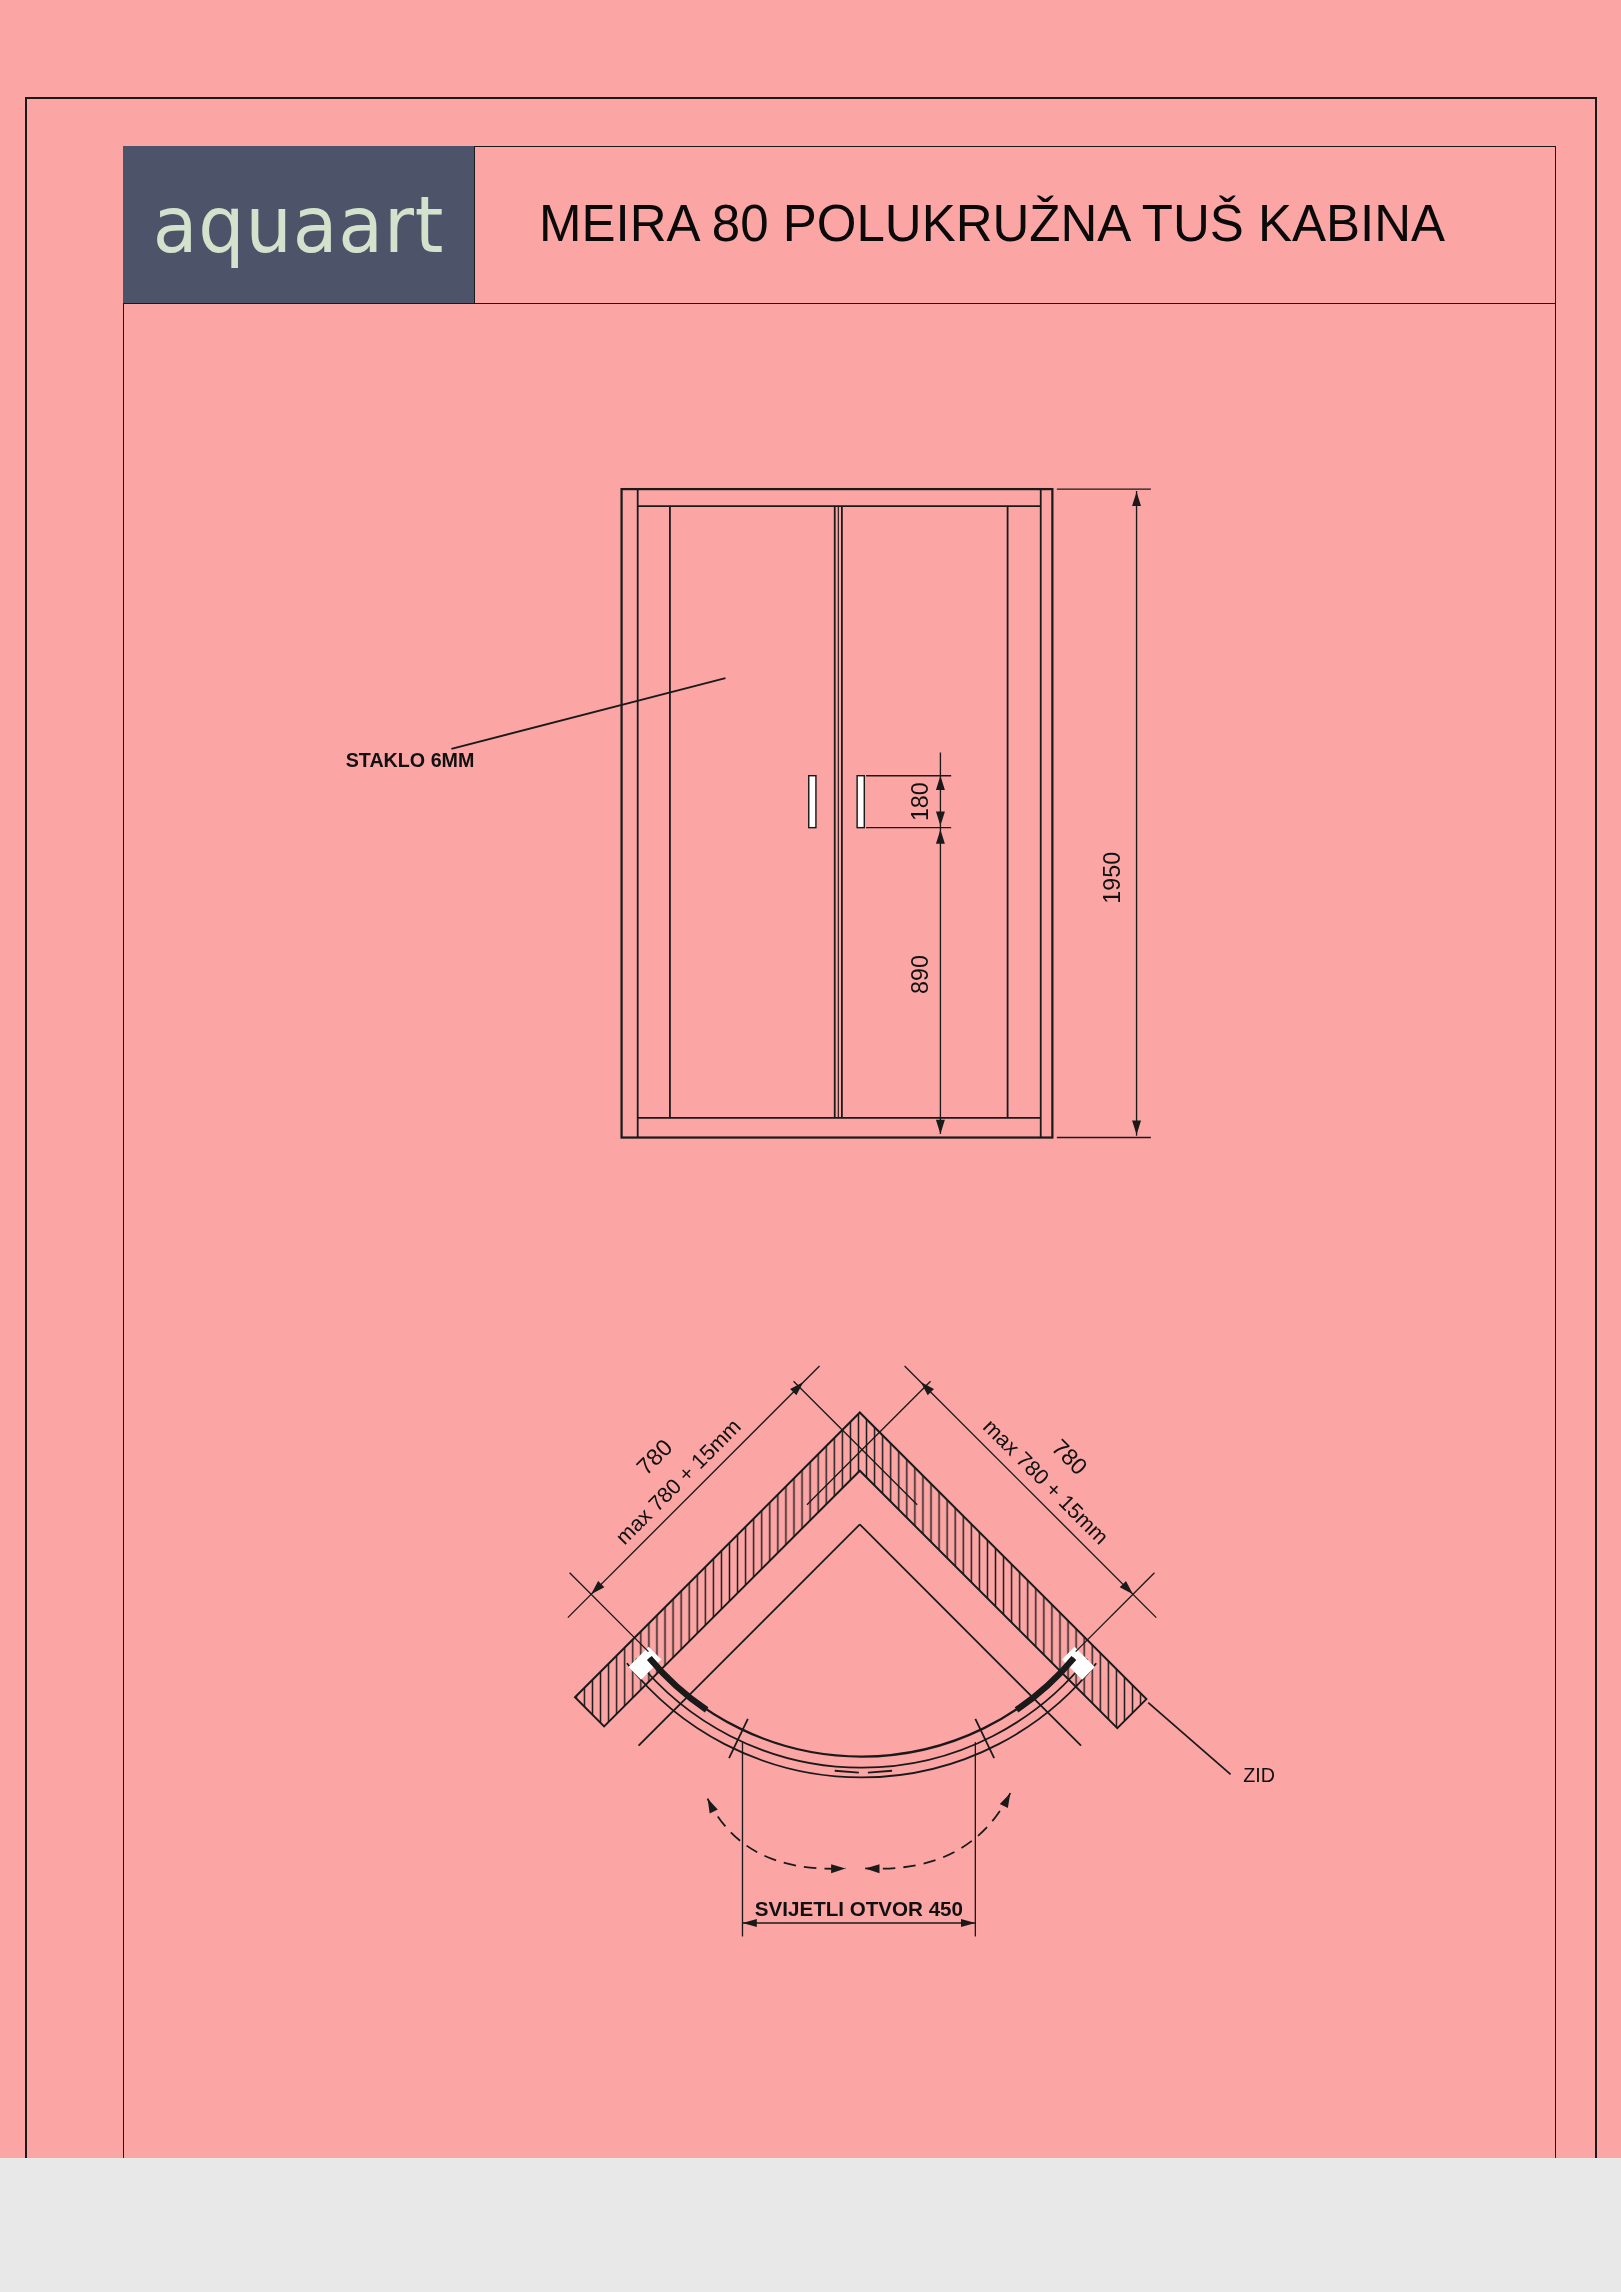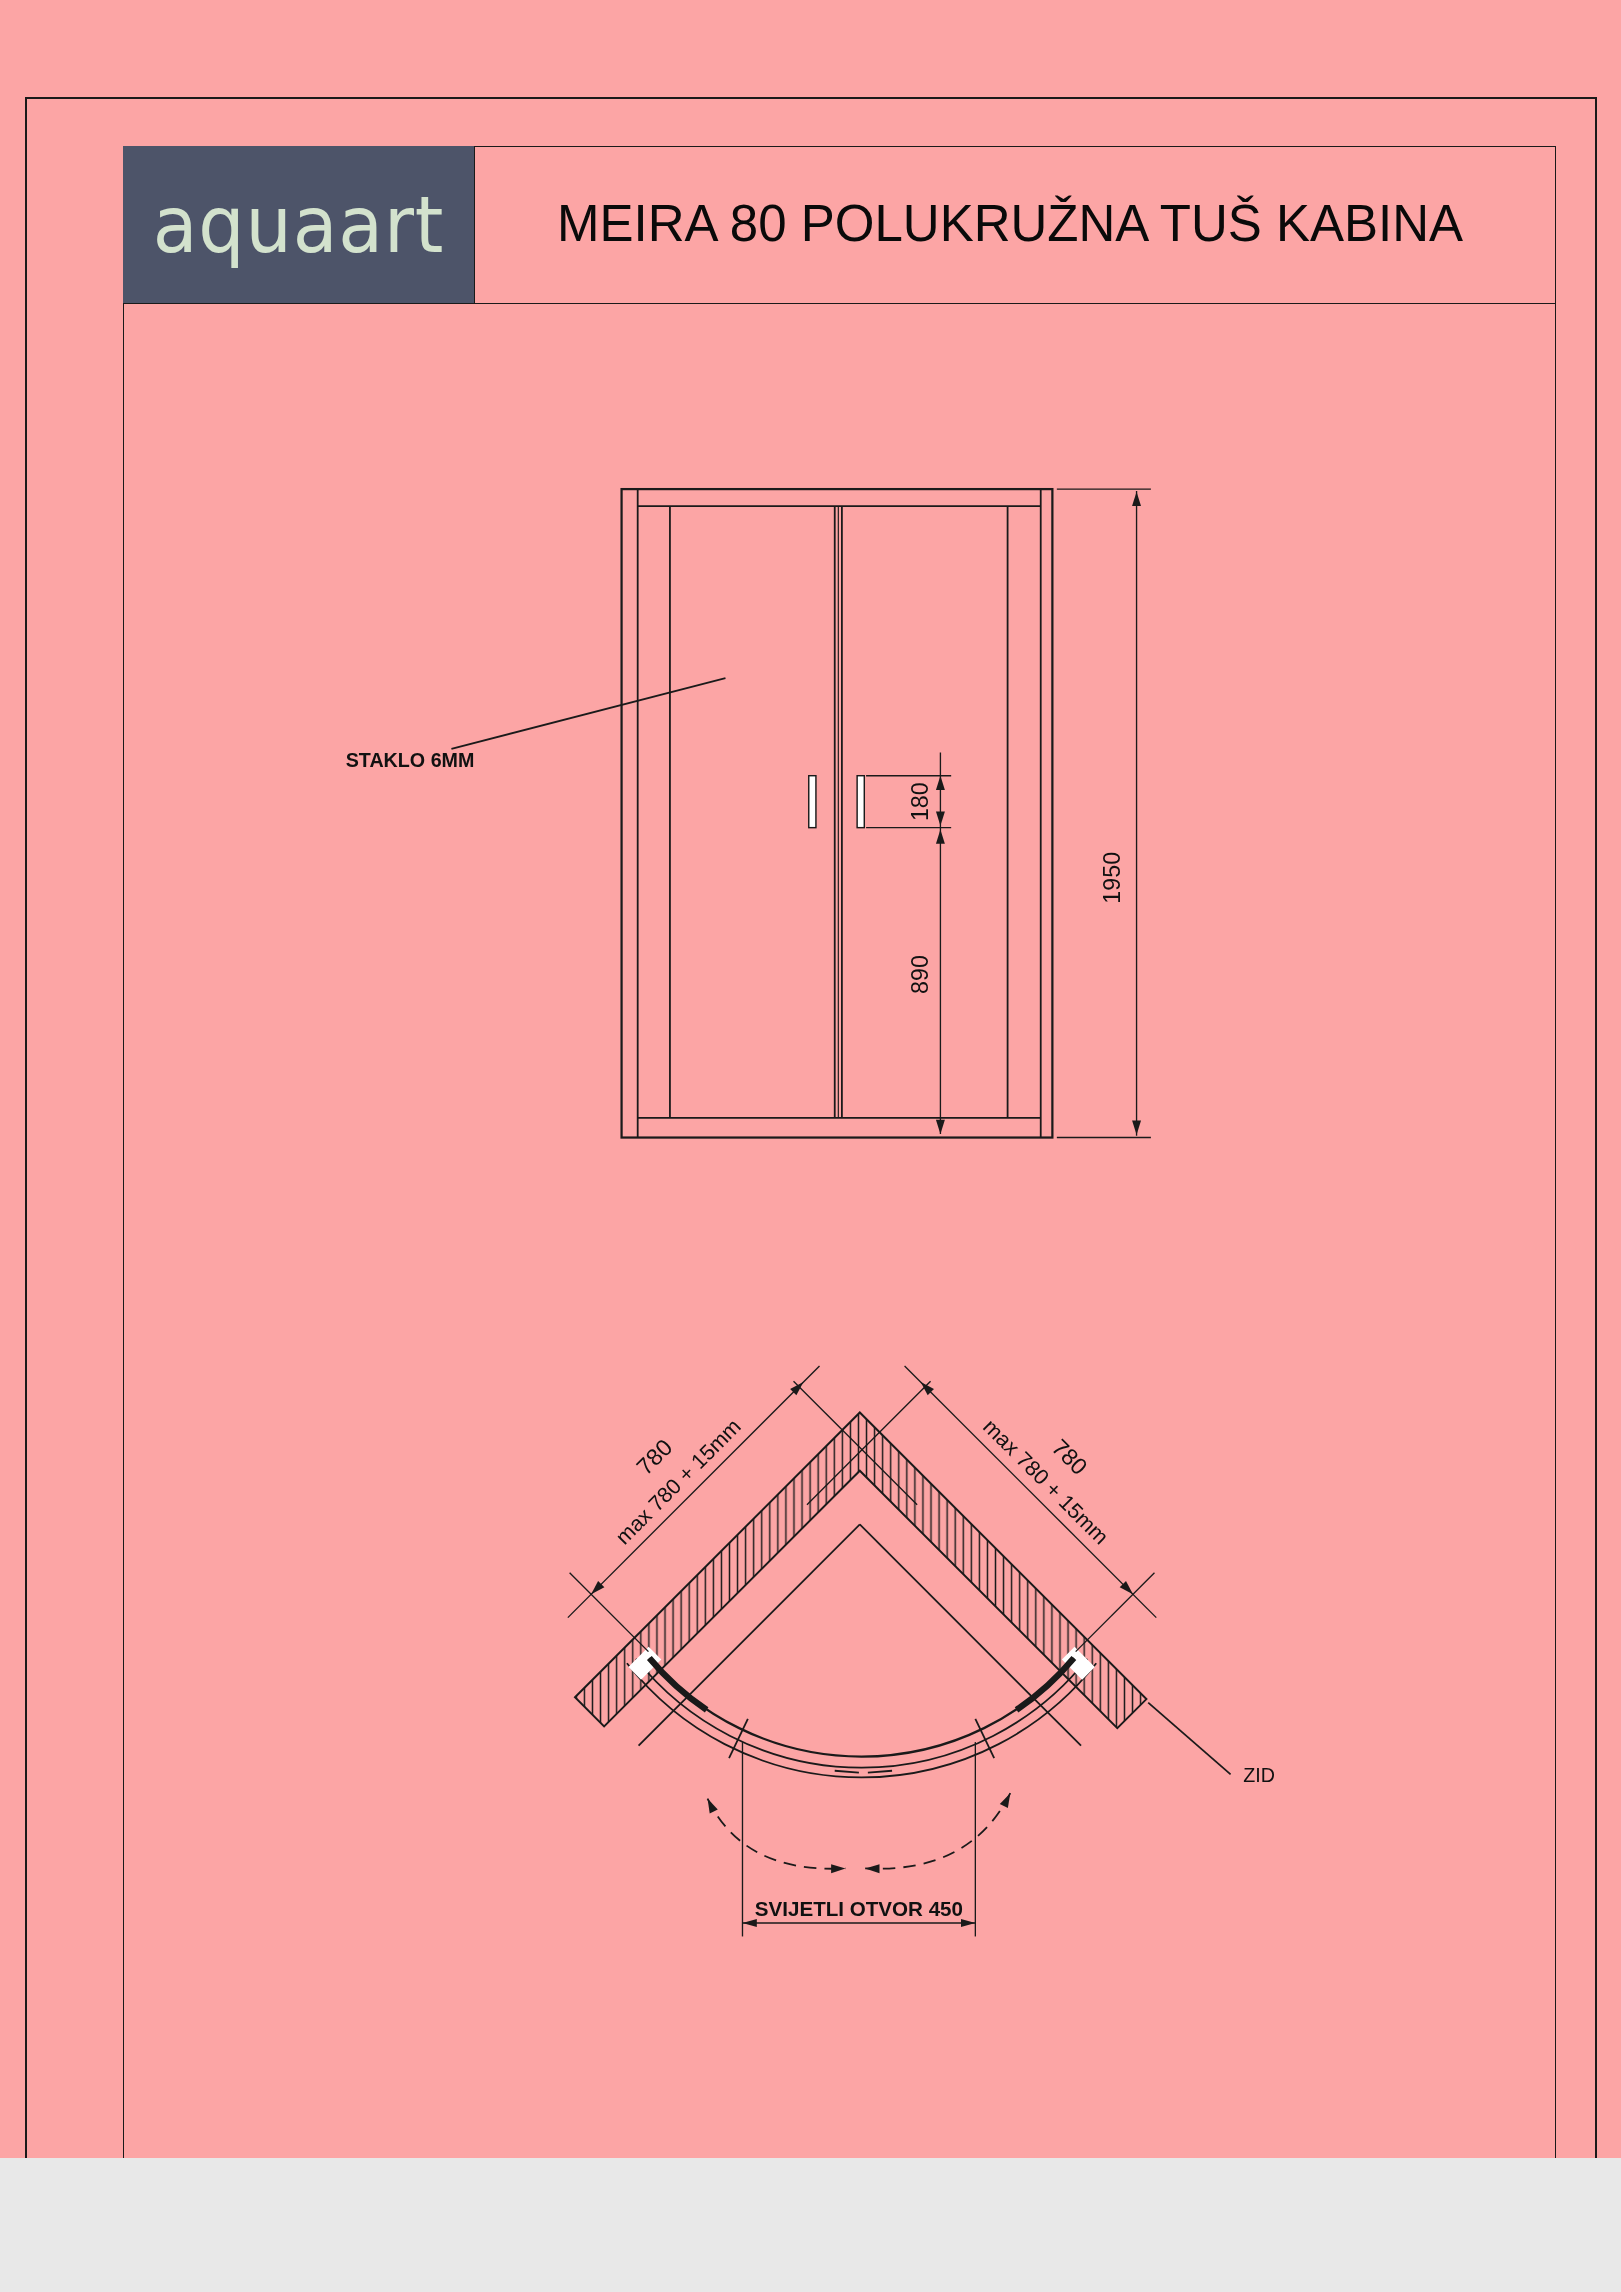--- a/index.html
+++ b/index.html
@@ -32,21 +32,21 @@
   }
   .logo-text{
     font-family:"DejaVu Sans", sans-serif;
     font-size:73px;font-weight:400;letter-spacing:0.9px;
     color:var(--logo-fg,#d3e2cd);
     transform:scaleY(1.08);
     line-height:1;
   }
   .title-block{
     flex:1;display:flex;flex-direction:column;justify-content:center;
-    padding-left:82px;box-sizing:border-box;
+    padding-left:64px;box-sizing:border-box;
   }
   .title-line{
     font-size:51px;font-weight:400;line-height:1.22;color:#0a0a0a;
     white-space:nowrap;
   }
   svg.drawing{position:absolute;left:0;top:0;width:1622px;height:2293px;}
   svg.drawing text{font-family:"Liberation Sans", sans-serif;fill:#111;}
   .dim-txt{font-size:26px;}
   .dim-txt-sm{font-size:24px;}
   .lbl{font-size:22px;}

